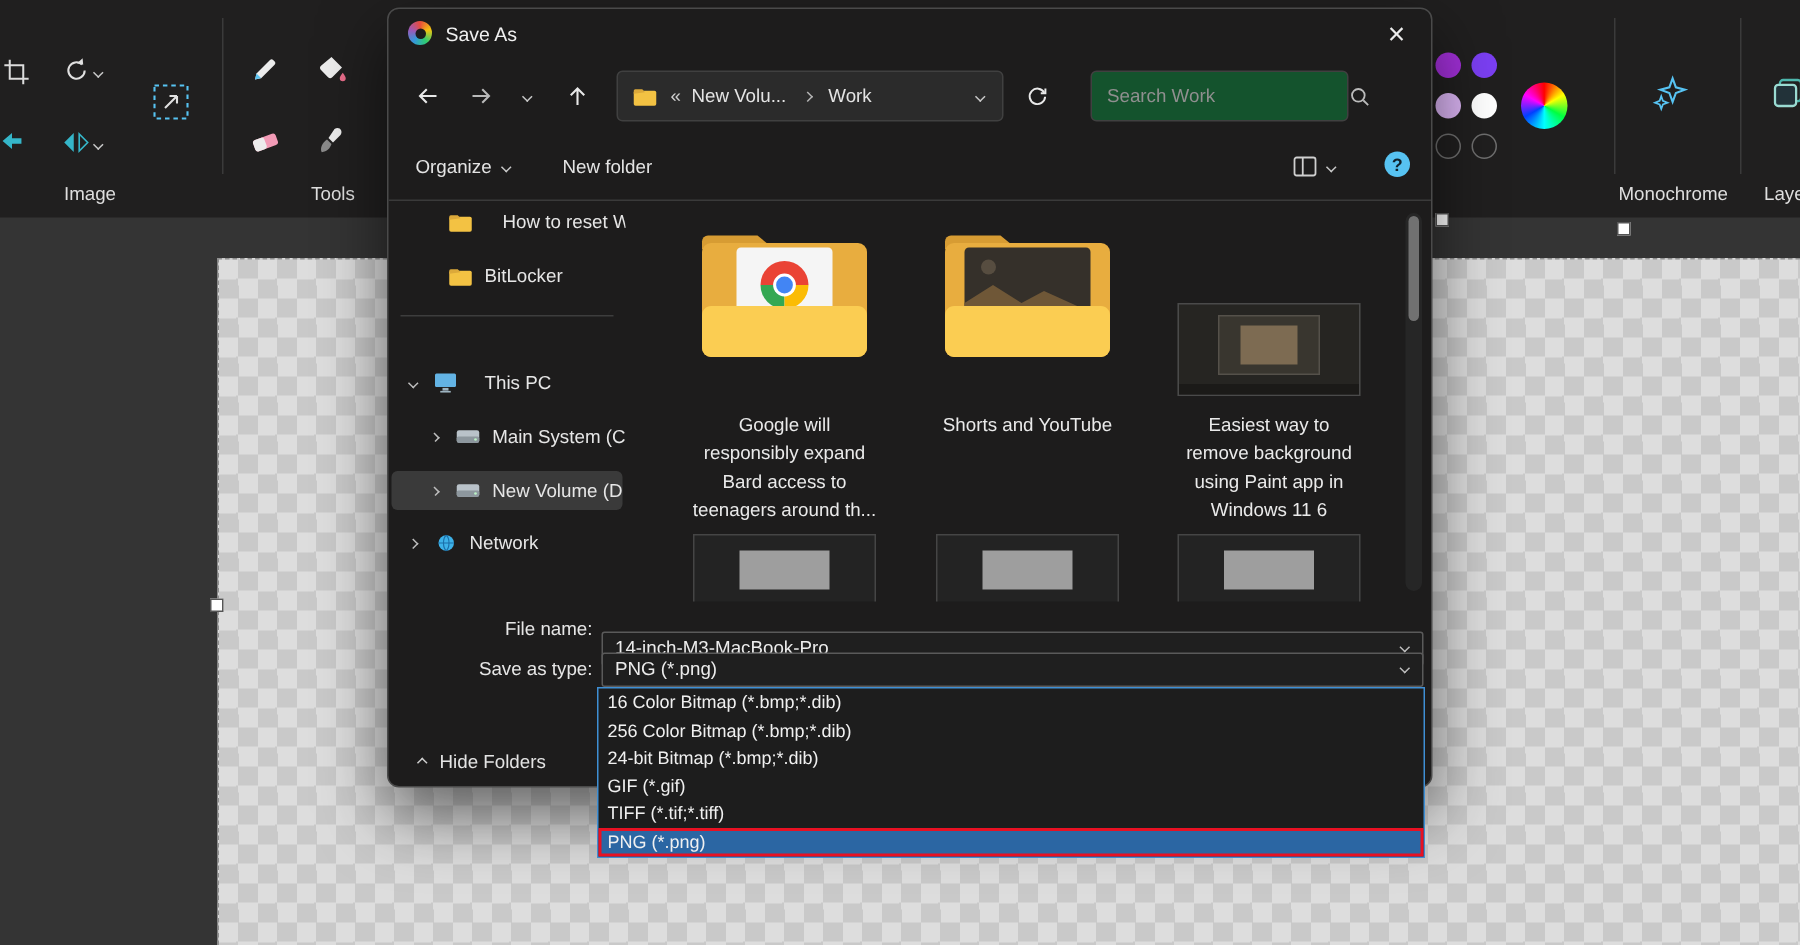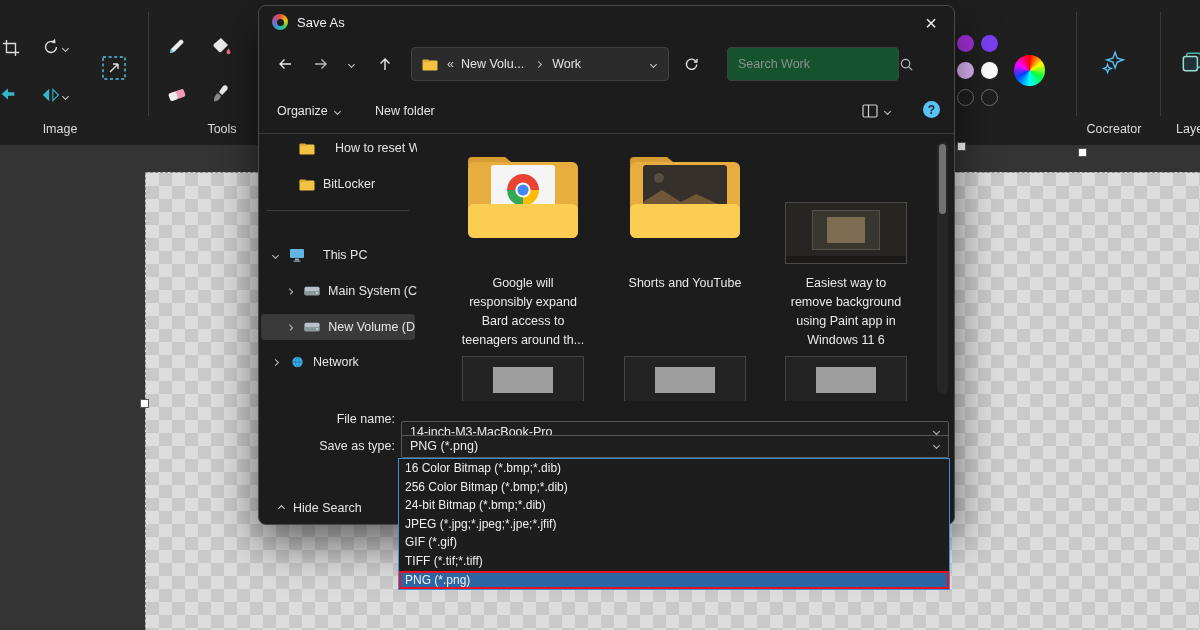--- a/index.html
+++ b/index.html
@@ -162,21 +162,21 @@
     <span class="swatch empty" style="left:957px;top:89px"></span>
     <span class="swatch empty" style="left:981px;top:89px"></span>
     <div class="wheel"></div>
     <div class="vdiv" style="left:1076px"></div>
     <div class="tool" style="left:1100px;top:48px;width:28px;height:28px">
       <svg width="26" height="26" viewBox="0 0 24 24">
           <path d="M13 3l2 5.5L20.5 10 15 12 13 17.5 11 12 5.5 10 11 8.5z" fill="none" stroke="#57c3f2" stroke-width="1.3"></path>
           <path d="M6 14l1 2.8L9.8 18 7 19l-1 2.8L5 19l-2.8-1L5 16.8z" fill="none" stroke="#57c3f2" stroke-width="1.1"></path>
         </svg>
     </div>
-    <div class="tb-label" style="left:1079px">Cocreator</div>
+    <div class="tb-label" style="left:1079px">Monochrome</div>
     <div class="vdiv" style="left:1160px"></div>
     <div class="tool" style="left:1178px;top:48px;width:28px;height:28px">
       <svg width="26" height="26" viewBox="0 0 24 24">
           <rect x="7" y="4" width="13" height="13" rx="2" fill="none" stroke="#4db6ac" stroke-width="1.4"></rect>
           <rect x="4" y="7" width="13" height="13" rx="2" fill="#223239" stroke="#9adbd2" stroke-width="1.4"></rect>
         </svg>
     </div>
     <div class="tb-label" style="left:1176px;text-align:left">Layers</div>
   </div>
 
@@ -382,27 +382,26 @@
       <span class="chv sm down"></span>
     </div>
     <div class="fn-label" style="top:429px">Save as type:</div>
     <div class="fn-box" style="top:429px">
       <span>PNG (*.png)</span>
       <span class="chv sm down"></span>
     </div>
 
     <div class="hide-folders">
       <span class="chv sm up" style="border-color:#cfcfcf"></span>
-      <span>Hide Search</span>
+      <span>Hide Folders</span>
     </div>
   </div>
 
   <div class="type-list">
     <div class="type-item">16 Color Bitmap (*.bmp;*.dib)</div>
     <div class="type-item">256 Color Bitmap (*.bmp;*.dib)</div>
     <div class="type-item">24-bit Bitmap (*.bmp;*.dib)</div>
-    <div class="type-item">JPEG (*.jpg;*.jpeg;*.jpe;*.jfif)</div>
     <div class="type-item">GIF (*.gif)</div>
     <div class="type-item">TIFF (*.tif;*.tiff)</div>
     <div class="type-item selected">PNG (*.png)</div>
   </div>
 
 </div>
 
 </body></html>

